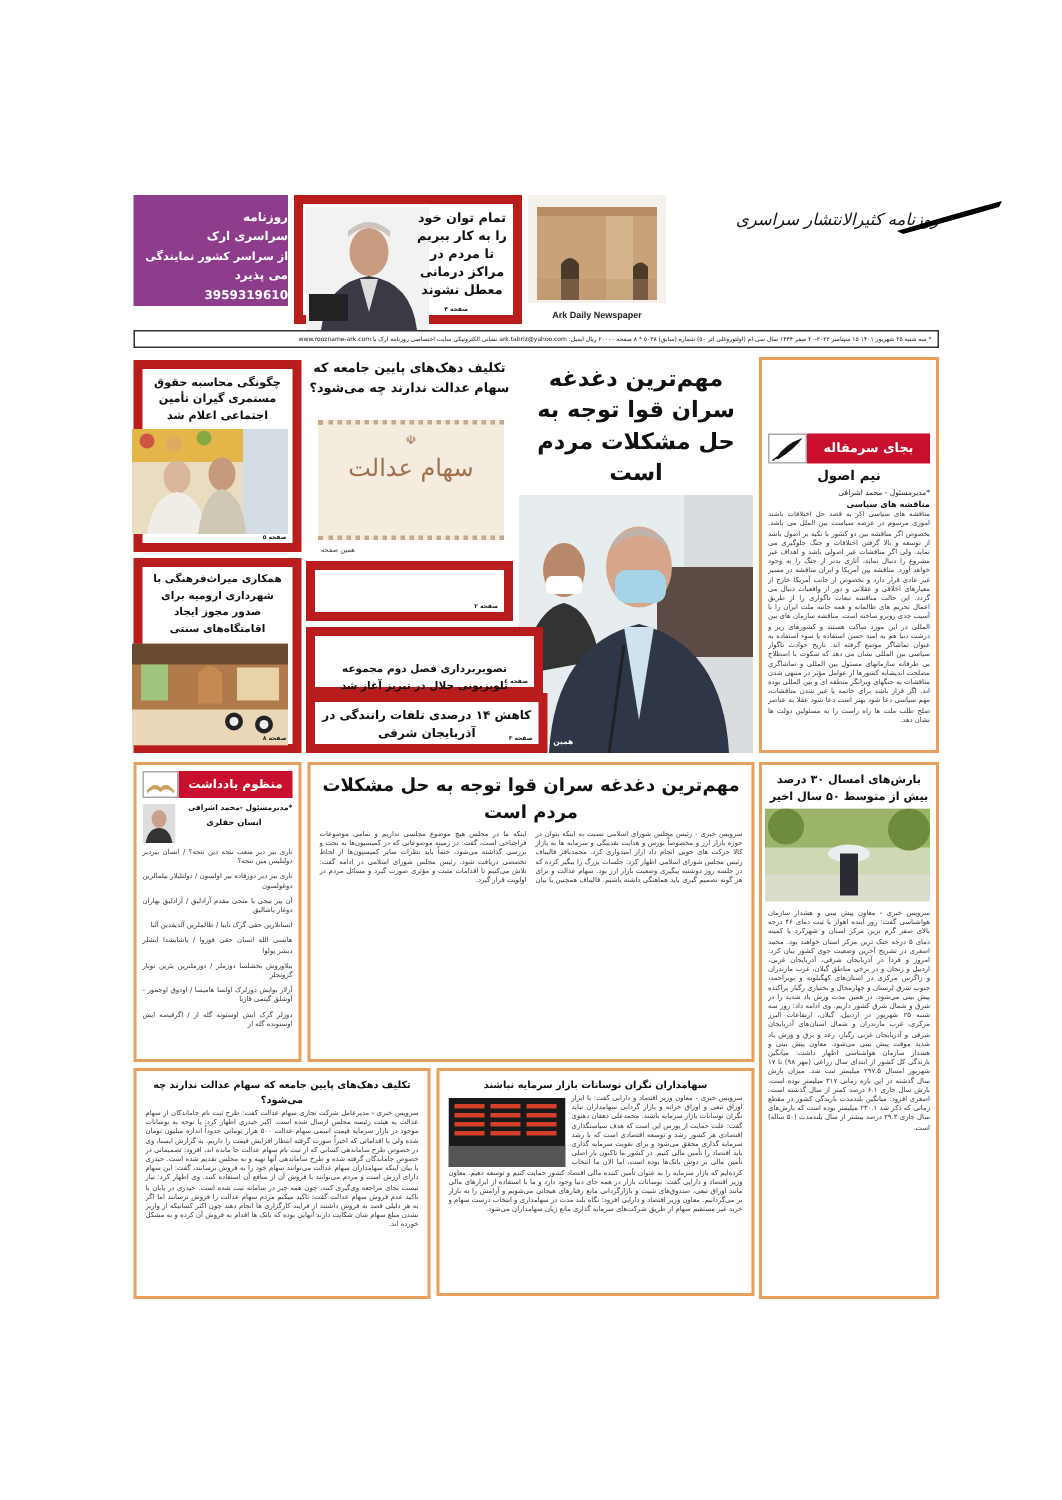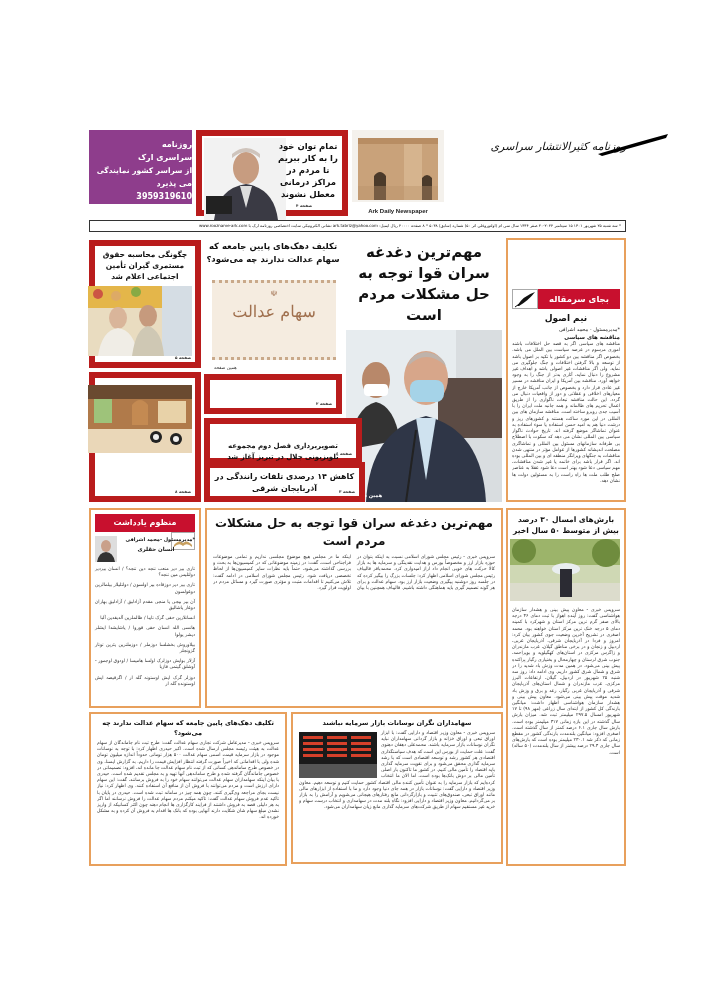--- a/index.html
+++ b/index.html
@@ -128,37 +128,38 @@
       <circle cx="48" cy="6" r="5" fill="#8a4"></circle>
     <rect x="74" y="0" width="30" height="70" fill="#d5dde4"></rect>
     <ellipse cx="30" cy="32" rx="9" ry="11" fill="#d9b59a"></ellipse>
     <path d="M10 70 Q14 44 30 42 Q46 44 50 70 Z" fill="#f0ede6"></path>
     <ellipse cx="60" cy="30" rx="9" ry="11" fill="#c69a7d"></ellipse>
     <path d="M44 70 Q48 42 60 40 Q74 44 76 70 Z" fill="#cfc8b4"></path>
   </svg>
   <div class="page-ref" data-name="pension-page-ref" style="position:absolute;right:4px;bottom:2px;font-size:4px;">صفحه ۵</div>
 </div>
 <div class="abs thin-box" data-name="heritage-teaser" style="left:89px;top:372px;width:112px;height:130px;padding:3px;">
+  <div class="headline" data-name="heritage-headline" style="font-size:7px;line-height:11px;">همکاری میراث‌فرهنگی با شهرداری ارومیه برای صدور مجوز ایجاد اقامتگاه‌های سنتی</div>
   <svg data-name="heritage-photo" width="104" height="68" viewBox="0 0 104 68" style="margin-top:4px;">
     <rect width="104" height="68" fill="#b07a4a"></rect>
     <rect x="0" y="0" width="104" height="14" fill="#6a4a30"></rect>
     <rect x="6" y="14" width="18" height="24" fill="#9ec37a"></rect>
     <path d="M44 40 V20 Q52 10 60 20 V40 Z" fill="#c48a52"></path>
     <rect x="70" y="16" width="28" height="22" fill="#e8d2a8"></rect>
     <rect x="0" y="44" width="104" height="24" fill="#ead7b8"></rect>
     <circle cx="68" cy="52" r="6" fill="#222"></circle>
       <circle cx="68" cy="52" r="3" fill="#eee"></circle>
     <circle cx="88" cy="54" r="6" fill="#222"></circle>
       <circle cx="88" cy="54" r="3" fill="#eee"></circle>
   </svg>
   <div class="page-ref" data-name="heritage-page-ref" style="position:absolute;right:4px;bottom:2px;font-size:4px;">صفحه ۸</div>
 </div>
 
 <div class="abs orange-box" data-name="poetry-box" style="left:89px;top:508px;width:112px;height:200px;padding:4px;">
-  <div data-name="poetry-banner" style="display:flex;height:18px;flex-direction:column;">
+  <div data-name="poetry-banner" style="display:flex;height:18px;">
     <div class="red-banner" data-name="poetry-banner-label" style="flex:1;font-size:8px;line-height:18px;">منظوم یادداشت</div>
     <div data-name="book-icon" style="width:24px;height:18px;border:1px solid #aaa;">
       <svg width="22" height="16" viewBox="0 0 22 16">
           <path d="M2 12 Q7 6 11 10 Q15 6 20 12 L20 14 Q15 9 11 13 Q7 9 2 14 Z" fill="#c8a060"></path>
         </svg>
     </div>
   </div>
   <div data-name="poet-photo-row" style="display:flex;margin-top:4px;">
     <div style="flex:1;">
       <div data-name="poetry-author" style="font-size:5px;font-weight:bold;">*مدیرمسئول -محمد اشرافی</div>

